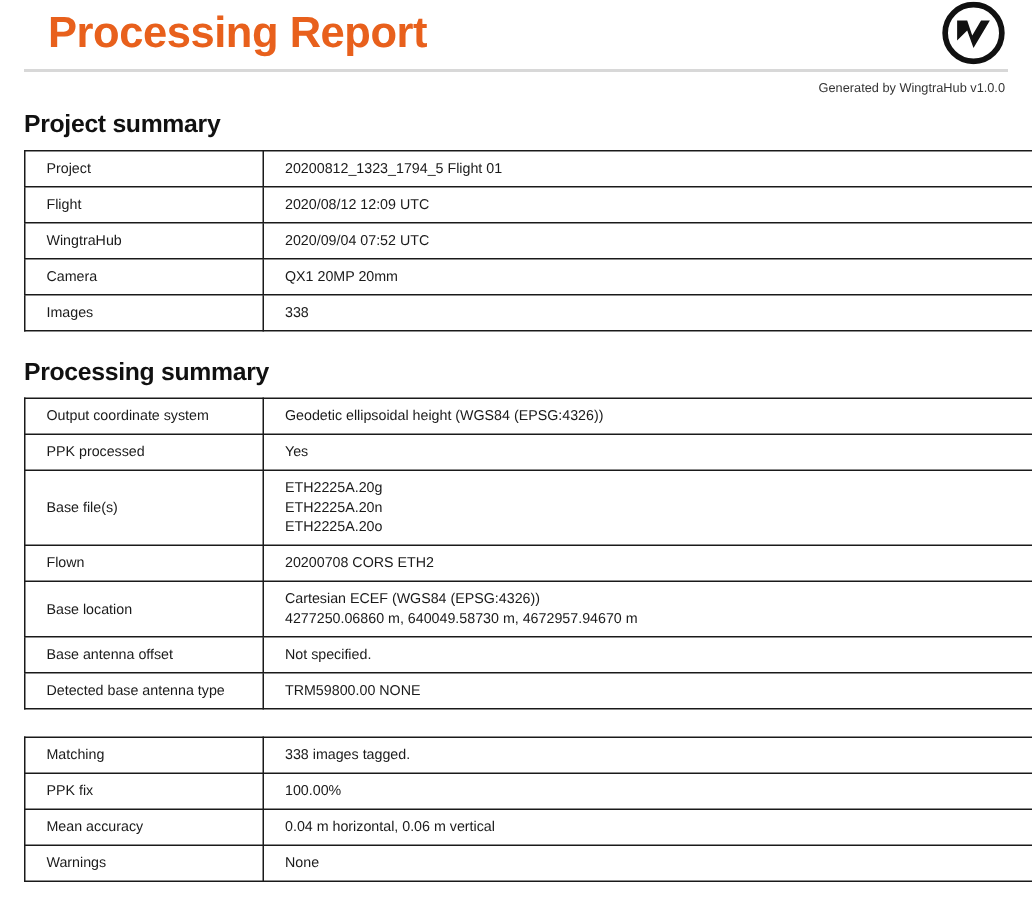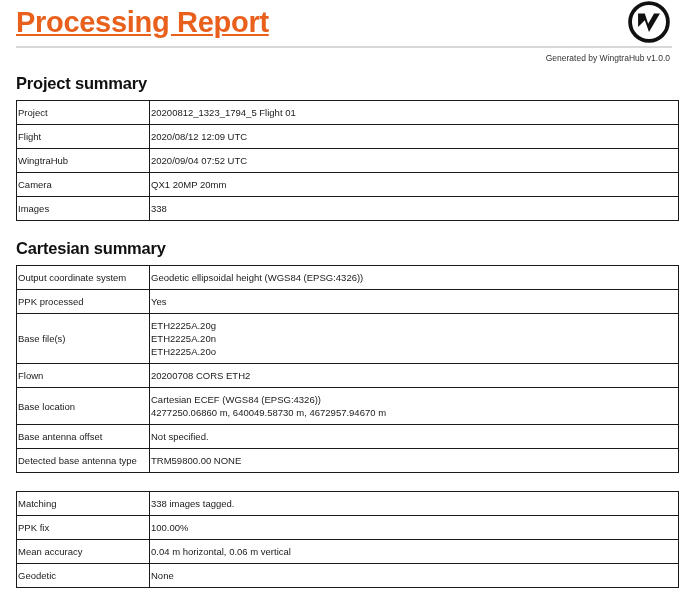--- a/index.html
+++ b/index.html
@@ -24,29 +24,28 @@
     padding: 0 16px;
   }
 
   
   .header {
     position: relative;
     height: 46px;
   }
   .report-title {
     position: absolute;
-    left: 0;
+    left: 16px;
     top: 2px;
     margin: 0;
     font-size: 29px;
     font-weight: bold;
     letter-spacing: -0.3px;
     color: #E8601C;
     line-height: 40px;
-    text-decoration: underline;
   }
   .logo {
     position: absolute;
     right: 2px;
     top: 1px;
     width: 42px;
     height: 42px;
   }
 
   .header-rule {
@@ -82,21 +81,21 @@
   
   table.report-table {
     width: 656px;
     border-collapse: collapse;
     table-layout: fixed;
     font-size: 9.5px;
     color: #1a1a1a;
   }
   table.report-table td {
     border: 1px solid #1a1a1a;
-    padding: 5px 1px;
+    padding: 5px 14px;
     vertical-align: middle;
     line-height: 13px;
     word-break: break-word;
   }
   table.report-table td.key {
     width: 130px;
   }
   table.report-table td.val {
     width: 526px;
   }
@@ -146,21 +145,21 @@
               <td class="val">QX1 20MP 20mm</td>
             </tr>
             <tr>
               <td class="key">Images</td>
               <td class="val">338</td>
             </tr>
           </tbody>
         </table>
       </div>
       <div class="section">
-        <h2 class="section-title">Cartesian summary</h2>
+        <h2 class="section-title">Processing summary</h2>
         <table class="report-table">
           <tbody>
             <tr>
               <td class="key">Output coordinate system</td>
               <td class="val">Geodetic ellipsoidal height (WGS84 (EPSG:4326))</td>
             </tr>
             <tr>
               <td class="key">PPK processed</td>
               <td class="val">Yes</td>
             </tr>
@@ -199,21 +198,21 @@
             </tr>
             <tr>
               <td class="key">PPK fix</td>
               <td class="val">100.00%</td>
             </tr>
             <tr>
               <td class="key">Mean accuracy</td>
               <td class="val">0.04 m horizontal, 0.06 m vertical</td>
             </tr>
             <tr>
-              <td class="key">Geodetic</td>
+              <td class="key">Warnings</td>
               <td class="val">None</td>
             </tr>
           </tbody>
         </table>
       </div>
     </div>
 
 </div>
 
 </body></html>

